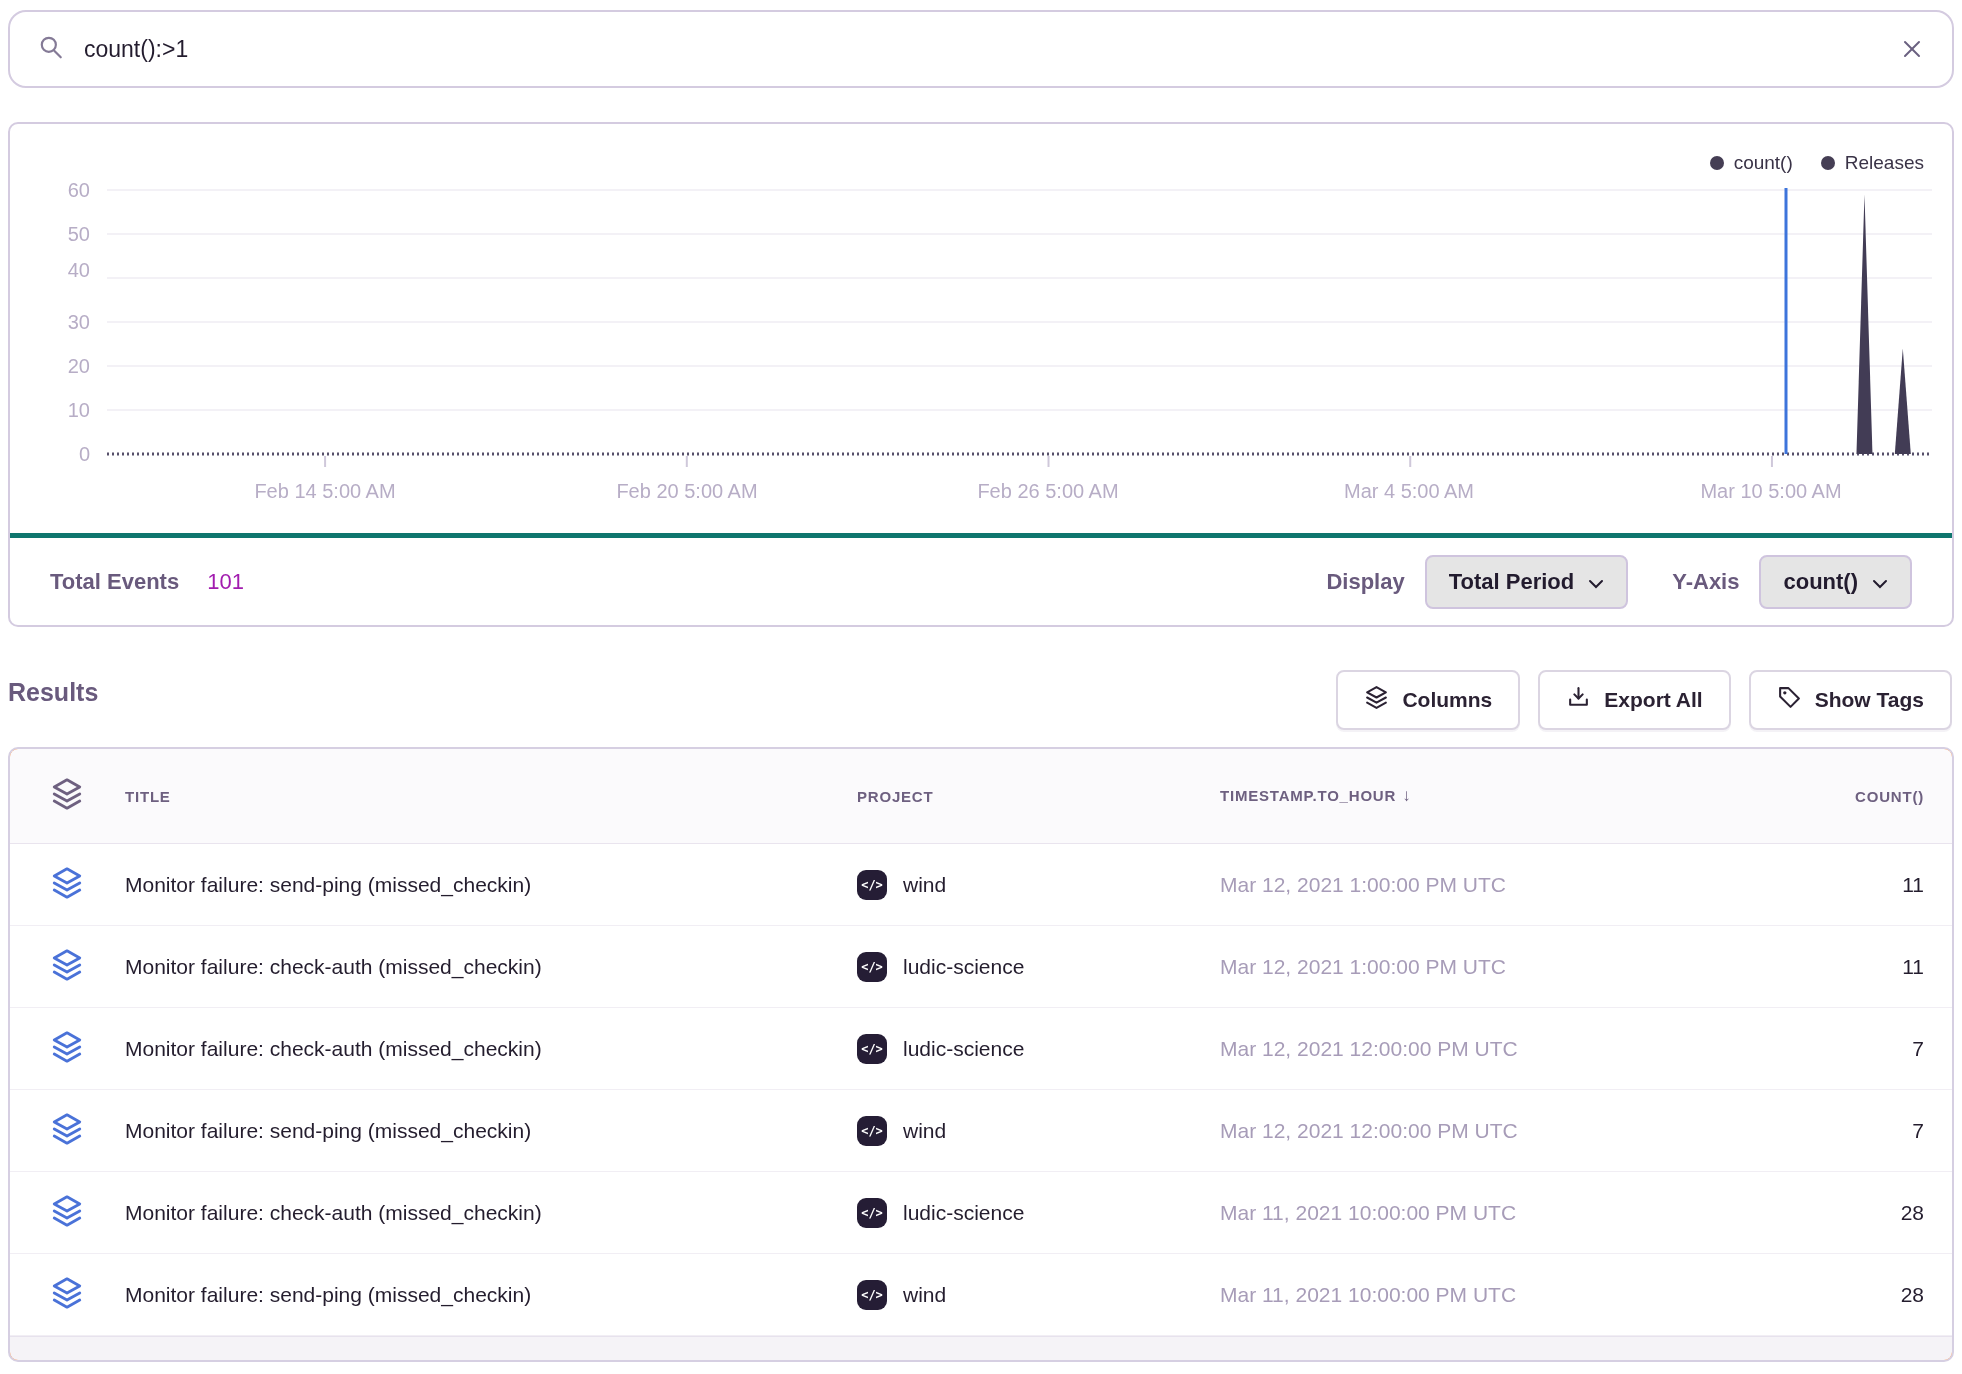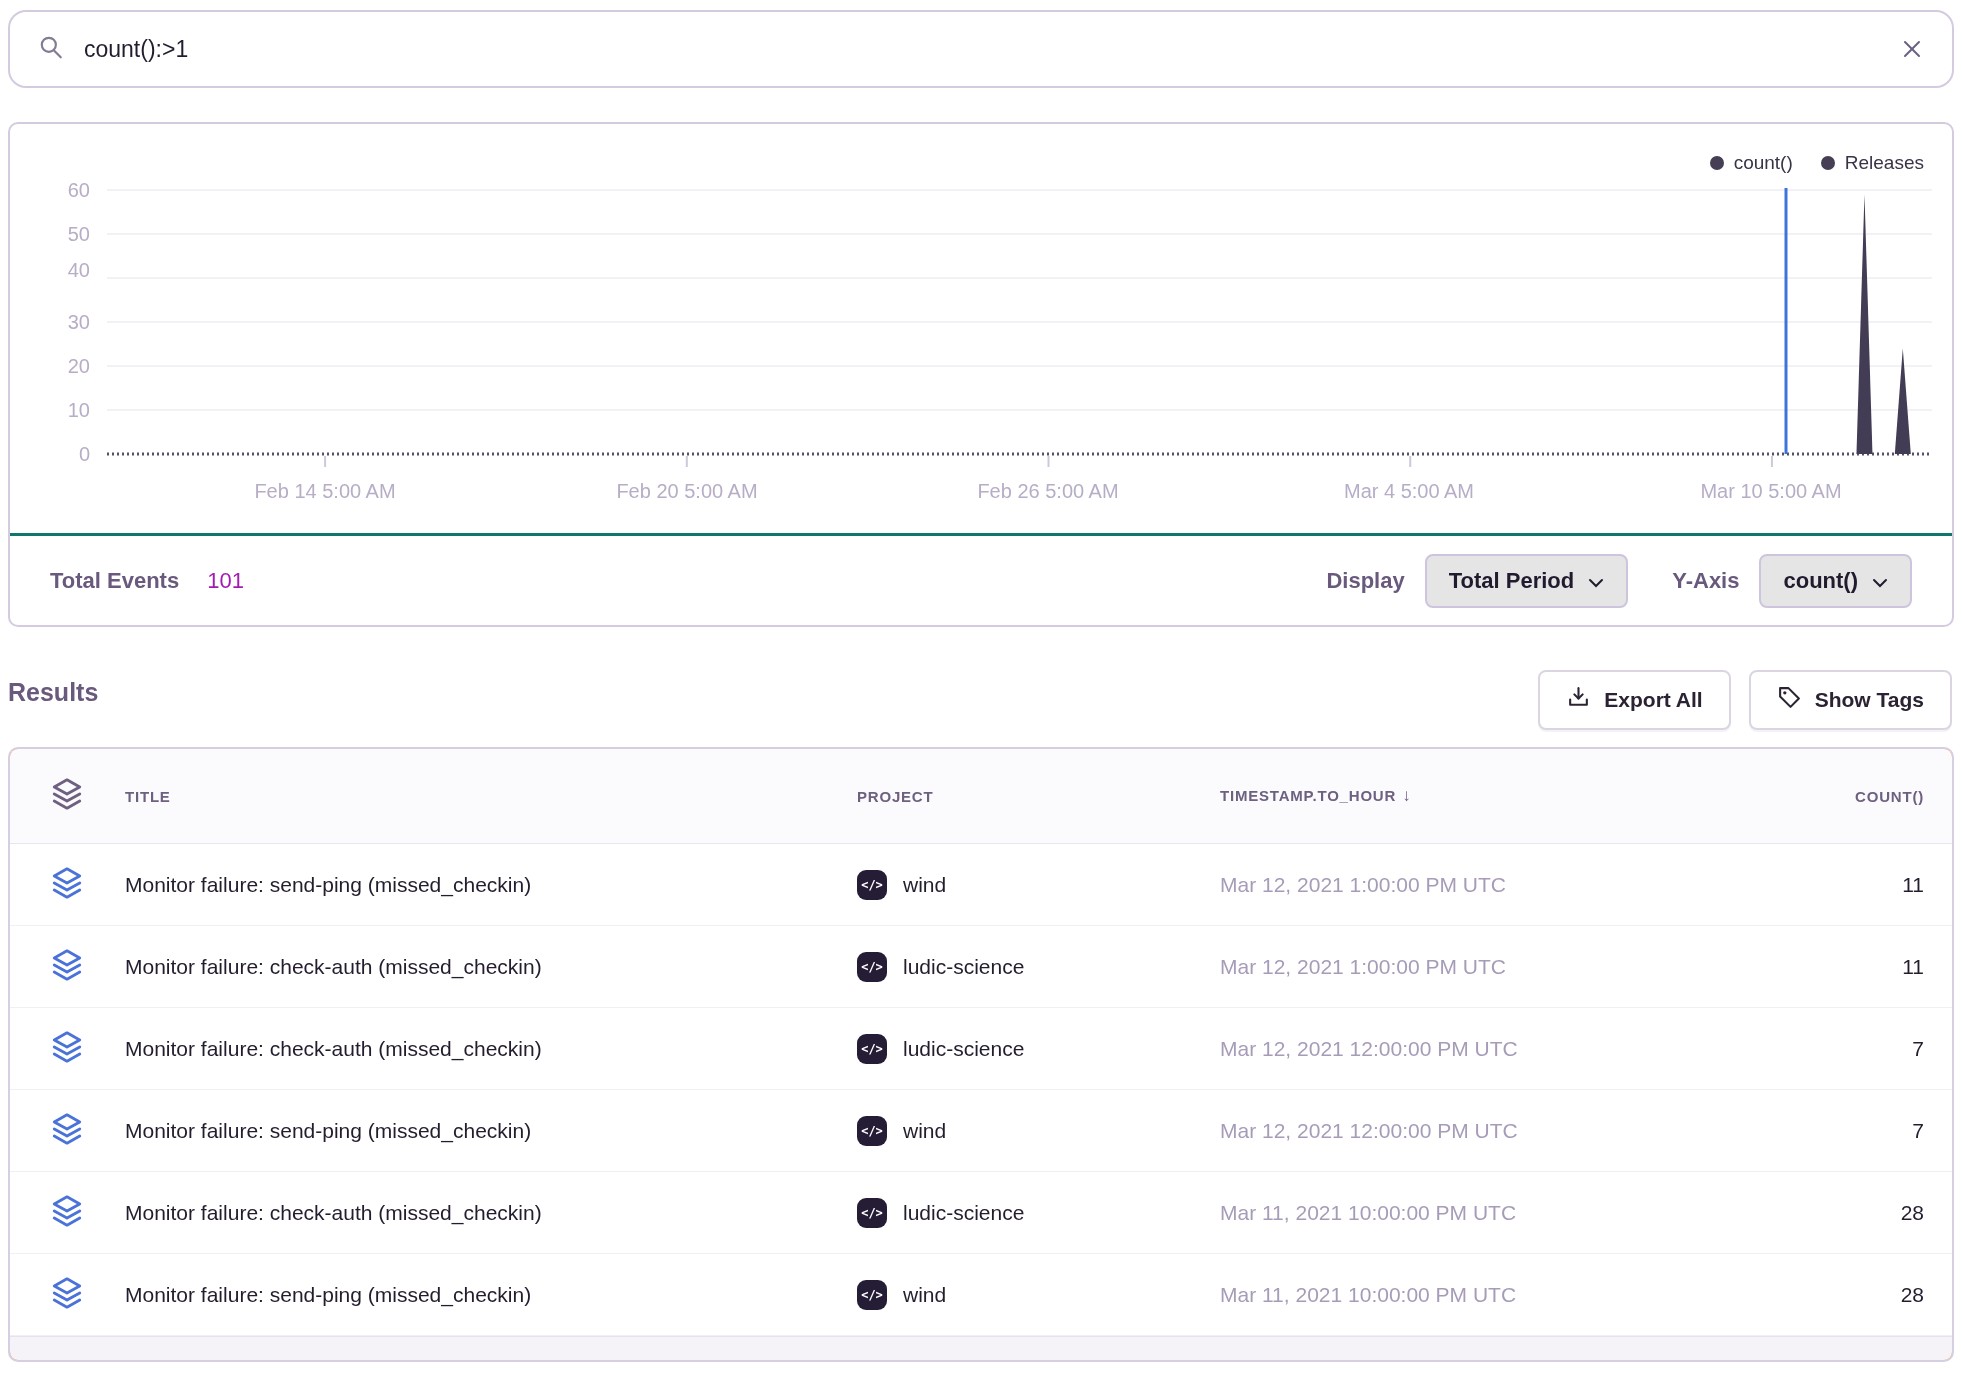--- a/index.html
+++ b/index.html
@@ -20,21 +20,21 @@
     background:#fff; border:2px solid #d4cbe0; border-radius:10px; }
   .legend { position:absolute; top:28px; right:28px; display:flex; gap:28px; align-items:center; }
   .legend-item { display:flex; align-items:center; gap:10px; font-size:19px; color:#3a3347; cursor:pointer; }
   .legend-dot { width:14px; height:14px; border-radius:50%; background:#453e54; }
   #chart-svg { position:absolute; left:0; top:0; }
   .y-label { position:absolute; left:12px; width:68px; height:30px; line-height:30px;
     text-align:right; font-size:20px; color:#b7adc6; }
   .x-label { position:absolute; width:240px; height:30px; line-height:30px; top:352px;
     text-align:center; font-size:20px; color:#b7adc6; }
   .chart-footer { position:absolute; left:0; right:0; bottom:0; height:92px;
-    border-top:3px solid #0f766e; display:flex; align-items:center; padding:0 40px; }
+    border-top:5px solid #0f766e; display:flex; align-items:center; padding:0 40px; }
   .te-label { font-size:22px; font-weight:bold; color:#695a7d; }
   .te-value { font-size:22px; color:#a21caf; margin-left:28px; }
   .footer-right { margin-left:auto; display:flex; align-items:center; }
   .ctl-label { font-size:22px; font-weight:bold; color:#695a7d; margin-right:20px; }
   .dropdown { height:54px; background:#e5e5e5; border:2px solid #cfc4de; border-radius:8px;
     display:flex; align-items:center; gap:14px; padding:0 22px; font-size:22px; font-weight:600;
     color:#221b2e; cursor:pointer; }
   .dd-display { margin-right:44px; }
 
   
@@ -151,20 +151,30 @@
           </span>
         </div>
       </div>
     </div>
   </div>
 
   <div class="results-heading">Results</div>
   <div class="results-actions">
     <button class="action-btn">
       <span>
+        <svg width="25" height="25" viewBox="0 0 24 24" fill="none" stroke="#2b2233" stroke-width="2" stroke-linejoin="round" stroke-linecap="round">
+          <path d="M12 2 L21 7 L12 12 L3 7 Z"></path>
+            <path d="M3 12 L12 17 L21 12"></path>
+            <path d="M3 17 L12 22 L21 17"></path>
+        </svg>
+      </span>
+      <span>Columns</span>
+    </button>
+    <button class="action-btn">
+      <span>
         <svg width="25" height="25" viewBox="0 0 24 24" fill="none" stroke="#2b2233" stroke-width="2" stroke-linecap="round" stroke-linejoin="round">
           <path d="M12 3 v10"></path>
             <path d="M8 9 l4 4 4 -4"></path>
             <path d="M4 14 v5 h16 v-5"></path>
         </svg>
       </span>
       <span>Export All</span>
     </button>
     <button class="action-btn">
       <span>

